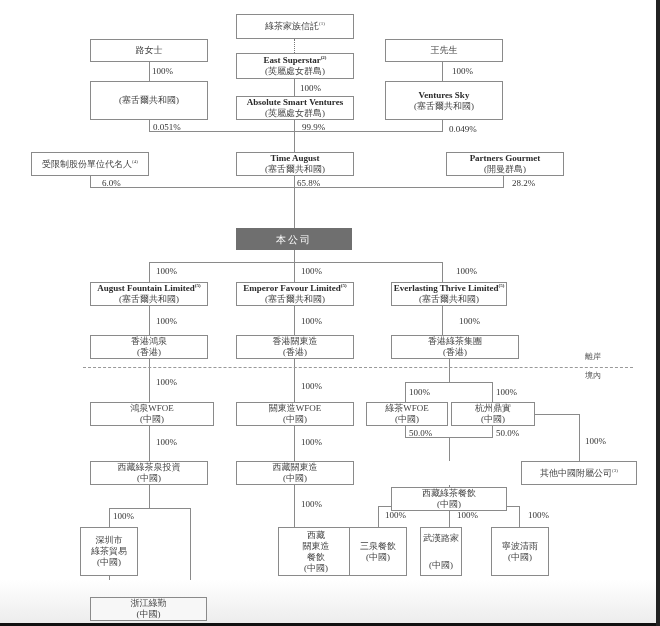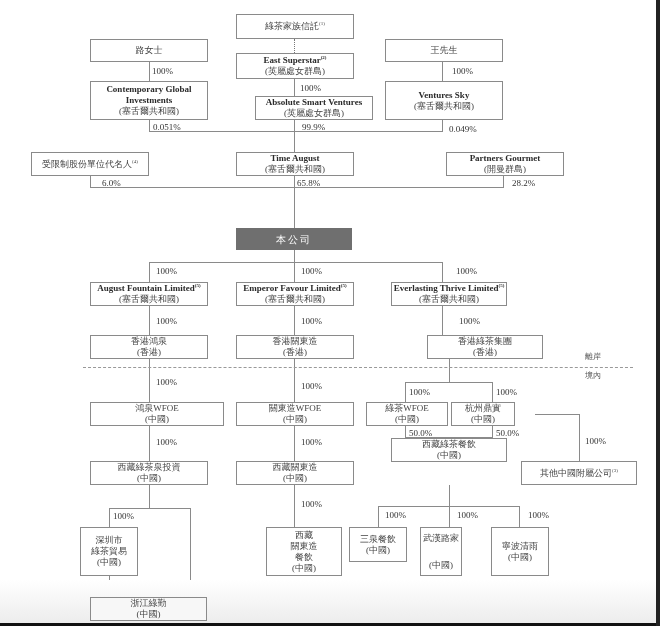--- a/index.html
+++ b/index.html
@@ -119,24 +119,23 @@
   <span class="zh">(英屬處女群島)</span>
 </div>
 <div class="pct" style="left:300px;top:83px;">100%</div>
 
 <div class="box" style="left:385px;top:39px;width:118px;height:23px;">
   <span class="zh">王先生</span>
 </div>
 <div class="pct" style="left:452px;top:66px;">100%</div>
 
 <div class="box" style="left:90px;top:81px;width:118px;height:39px;">
-  <span class="en" style="padding:0 12px;">Contemporary Global Investments</span>
-  <span class="zh">(塞舌爾共和國)</span>
-</div>
-<div class="box" style="left:236px;top:96px;width:118px;height:24px;margin-left:19px;">
+  <span class="zh">(塞舌爾共和國)</span>
+</div>
+<div class="box" style="left:236px;top:96px;width:118px;height:24px;">
   <span class="en">Absolute Smart Ventures</span>
   <span class="zh">(英屬處女群島)</span>
 </div>
 <div class="box" style="left:385px;top:81px;width:118px;height:39px;">
   <span class="en">Ventures Sky</span>
   <span class="zh">(塞舌爾共和國)</span>
 </div>
 
 <div class="pct" style="left:153px;top:122px;">0.051%</div>
 <div class="pct" style="left:302px;top:122px;">99.9%</div>
@@ -184,87 +183,87 @@
 <div class="pct" style="left:459px;top:316px;">100%</div>
 
 <div class="box" style="left:90px;top:335px;width:118px;height:24px;text-align:right;">
   <span class="zh">香港鴻泉</span>
   <span class="zh">(香港)</span>
 </div>
 <div class="box" style="left:236px;top:335px;width:118px;height:24px;">
   <span class="zh">香港關東造</span>
   <span class="zh">(香港)</span>
 </div>
-<div class="box" style="left:391px;top:335px;width:116px;height:24px;margin-left:36px;">
+<div class="box" style="left:391px;top:335px;width:128px;height:24px;">
   <span class="zh">香港綠茶集團</span>
   <span class="zh">(香港)</span>
 </div>
 
 <div class="pct" style="left:156px;top:377px;">100%</div>
 <div class="pct" style="left:301px;top:381px;">100%</div>
 <div class="pct" style="left:409px;top:387px;">100%</div>
 <div class="pct" style="left:496px;top:387px;">100%</div>
 
-<div class="box" style="left:90px;top:402px;width:134px;height:24px;justify-content:flex-end;">
+<div class="box" style="left:90px;top:402px;width:124px;height:24px;justify-content:flex-end;">
   <span class="zh">鴻泉WFOE</span>
   <span class="zh">(中國)</span>
 </div>
 <div class="box" style="left:236px;top:402px;width:118px;height:24px;">
   <span class="zh">關東造WFOE</span>
   <span class="zh">(中國)</span>
 </div>
 <div class="box" style="left:366px;top:402px;width:82px;height:24px;">
   <span class="zh">綠茶WFOE</span>
   <span class="zh">(中國)</span>
 </div>
-<div class="box" style="left:451px;top:402px;width:64px;height:24px;">
+<div class="box" style="left:451px;top:402px;width:84px;height:24px;">
   <span class="zh">杭州鼎實</span>
   <span class="zh">(中國)</span>
 </div>
 
 <div class="pct" style="left:409px;top:428px;">50.0%</div>
 <div class="pct" style="left:496px;top:428px;">50.0%</div>
 <div class="pct" style="left:585px;top:436px;">100%</div>
 <div class="pct" style="left:156px;top:437px;">100%</div>
 <div class="pct" style="left:301px;top:437px;">100%</div>
 
 <div class="box" style="left:90px;top:461px;width:118px;height:24px;">
   <span class="zh">西藏綠茶泉投資</span>
   <span class="zh">(中國)</span>
 </div>
 <div class="box" style="left:236px;top:461px;width:118px;height:24px;">
   <span class="zh">西藏關東造</span>
   <span class="zh">(中國)</span>
 </div>
-<div class="box" style="left:391px;top:438px;width:116px;height:24px;">
+<div class="box" style="left:391px;top:487px;width:116px;height:24px;">
   <span class="zh">西藏綠茶餐飲</span>
   <span class="zh">(中國)</span>
 </div>
 <div class="box" style="left:521px;top:461px;width:116px;height:24px;">
   <span class="zh"><span>其他中國附屬公司</span><sup>(3)</sup></span>
 </div>
 
 <div class="pct" style="left:301px;top:499px;">100%</div>
 <div class="pct" style="left:113px;top:511px;">100%</div>
 <div class="pct" style="left:385px;top:510px;">100%</div>
 <div class="pct" style="left:457px;top:510px;">100%</div>
 <div class="pct" style="left:528px;top:510px;">100%</div>
 
 <div class="box" style="left:80px;top:527px;width:58px;height:49px;">
   <span class="zh">深圳市</span>
   <span class="zh">綠茶貿易</span>
   <span class="zh">(中國)</span>
 </div>
-<div class="box" style="left:266px;top:527px;width:76px;height:49px;">
+<div class="box" style="left:278px;top:527px;width:76px;height:49px;">
   <span class="zh">西藏</span>
   <span class="zh">關東造</span>
   <span class="zh">餐飲</span>
   <span class="zh">(中國)</span>
 </div>
-<div class="box" style="left:349px;top:527px;width:58px;height:35px;">
+<div class="box" style="left:349px;top:527px;width:58px;height:49px;">
   <span class="zh">三泉餐飲</span>
   <span class="zh">(中國)</span>
 </div>
 <div class="box" style="left:420px;top:527px;width:42px;height:49px;gap:16px;">
   <span class="zh">武漢路家</span>
   <span class="zh">(中國)</span>
 </div>
 <div class="box" style="left:491px;top:527px;width:58px;height:49px;">
   <span class="zh">寧波清雨</span>
   <span class="zh">(中國)</span>

